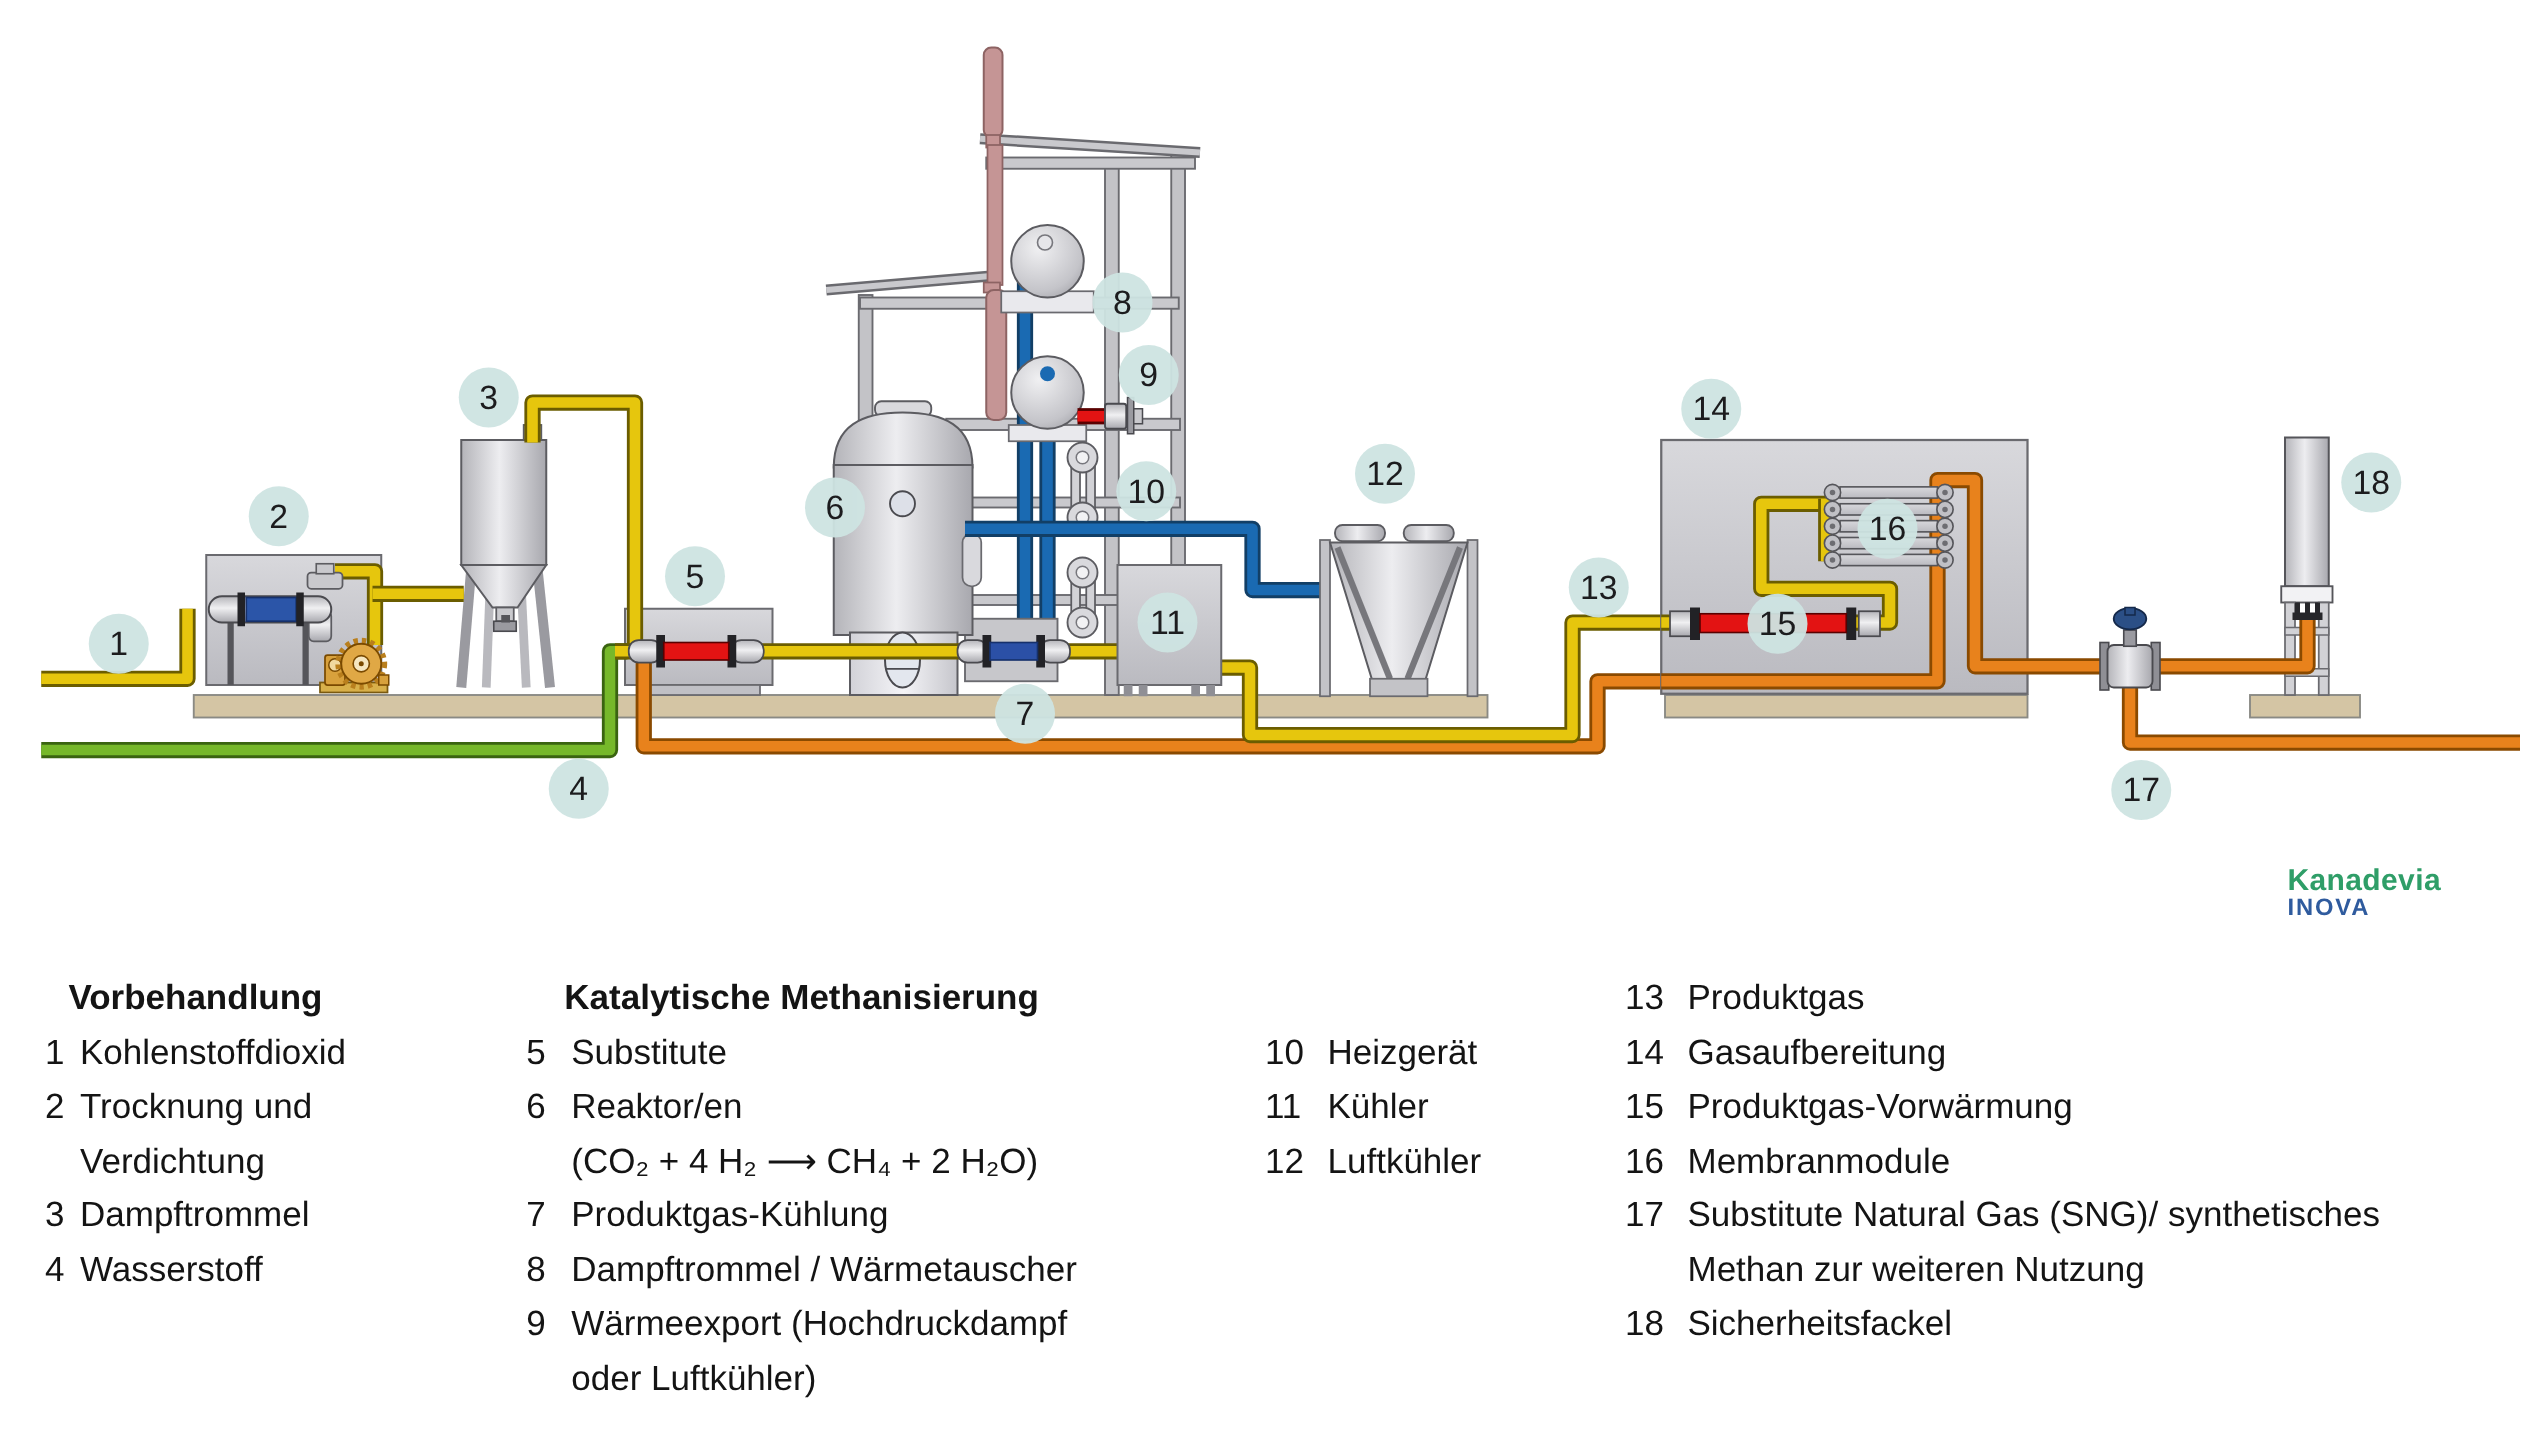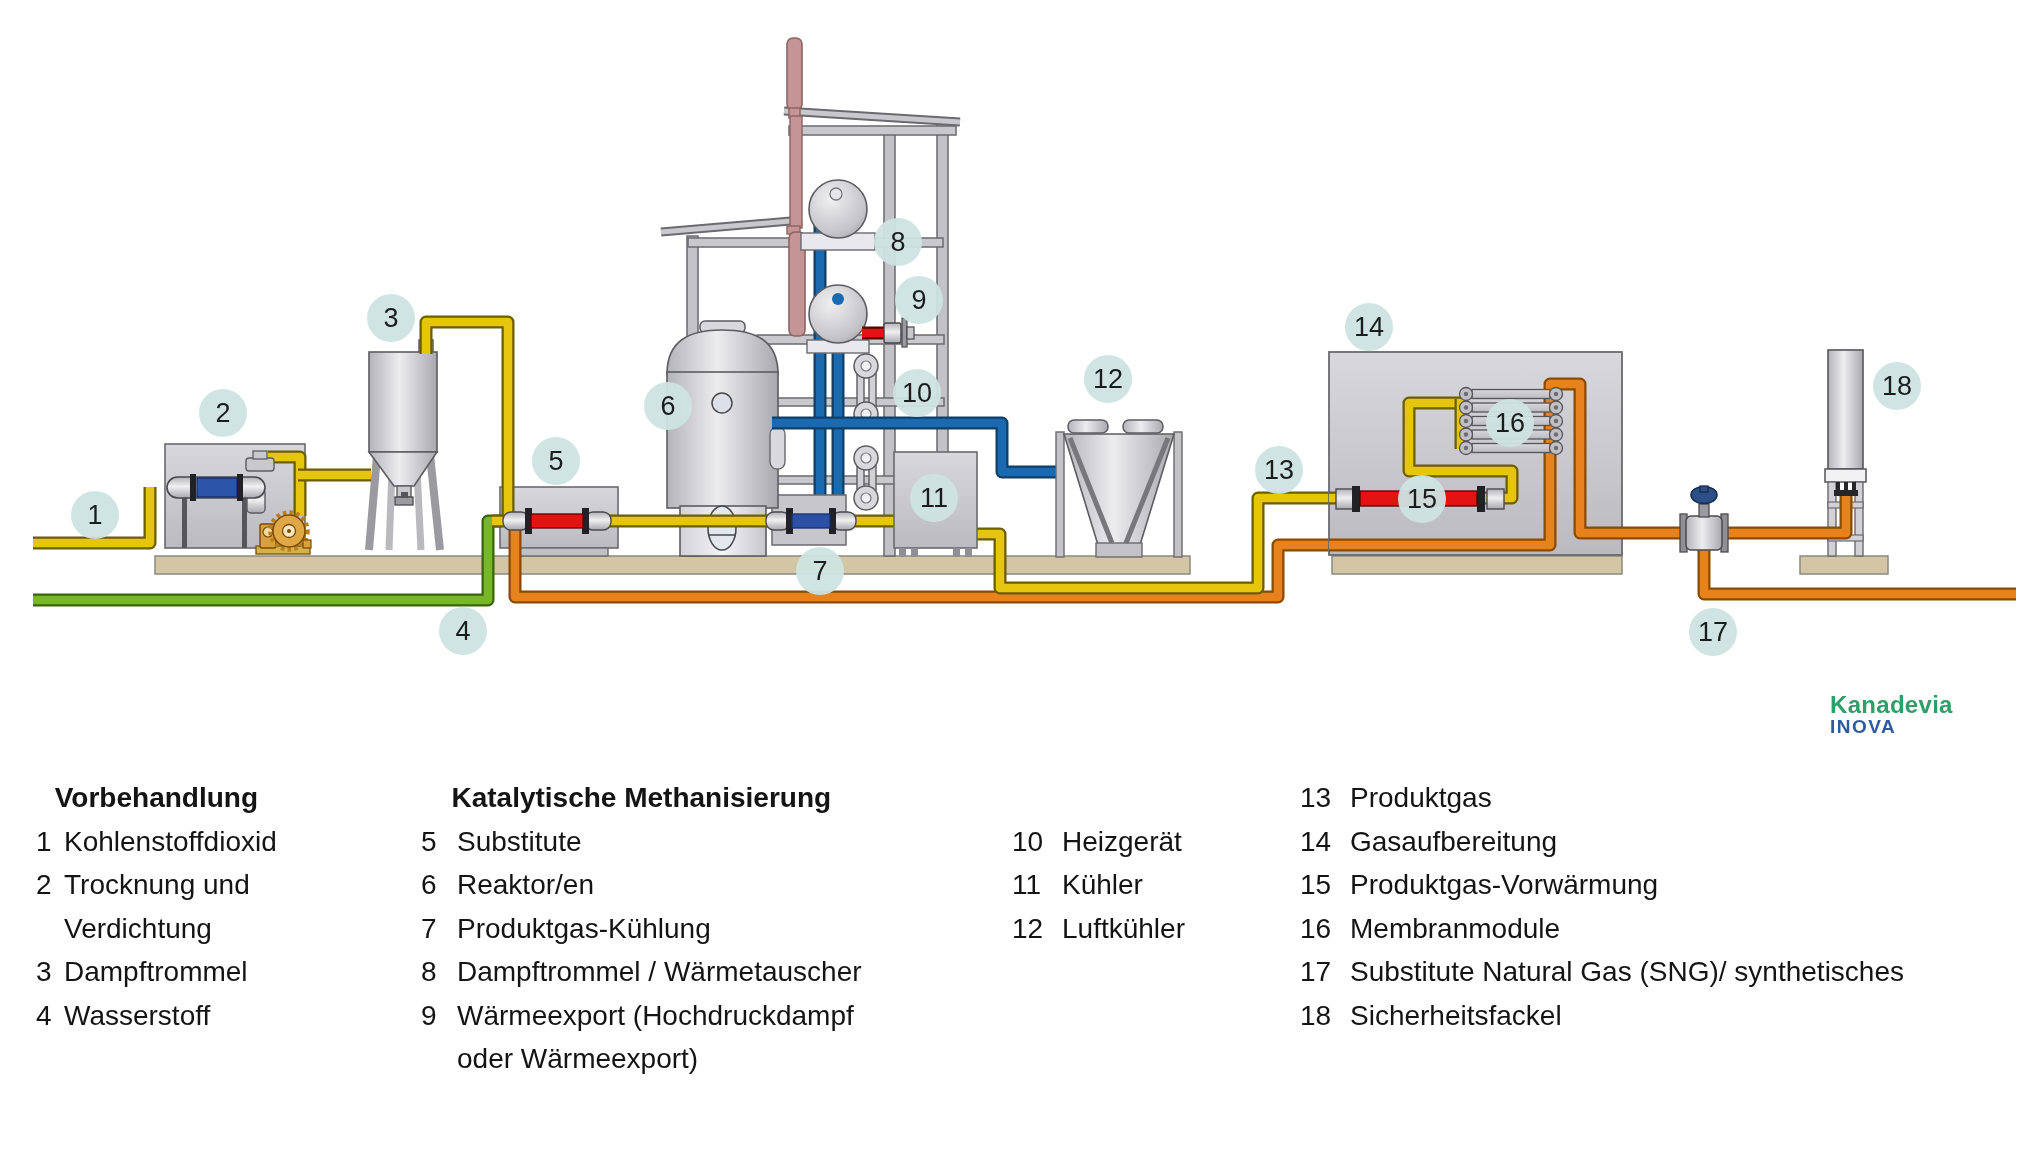--- a/index.html
+++ b/index.html
@@ -375,34 +375,38 @@
   <div class="hd">Katalytische Methanisierung</div>
   <div class="row">
         <span class="n">5</span>
         <span class="t">Substitute</span>
       </div>
   <div class="row">
         <span class="n">6</span>
         <span class="t">Reaktor/en</span>
       </div>
   <div class="row">
+        <span class="n"></span>
+        <span class="t">(CO₂ + 4 H₂ ⟶ CH₄ + 2 H₂O)</span>
+      </div>
+  <div class="row">
         <span class="n">7</span>
         <span class="t">Produktgas-Kühlung</span>
       </div>
   <div class="row">
         <span class="n">8</span>
         <span class="t">Dampftrommel / Wärmetauscher</span>
       </div>
   <div class="row">
         <span class="n">9</span>
         <span class="t">Wärmeexport (Hochdruckdampf</span>
       </div>
   <div class="row">
         <span class="n"></span>
-        <span class="t">oder Wärmeexport)</span>
+        <span class="t">oder Luftkühler)</span>
       </div>
 </div>
 
 <div class="legend-col c3" style="left:1012px">
   <div class="hd"></div>
   <div class="row">
         <span class="n">10</span>
         <span class="t">Heizgerät</span>
       </div>
   <div class="row">
@@ -430,18 +434,22 @@
       </div>
   <div class="row">
         <span class="n">16</span>
         <span class="t">Membranmodule</span>
       </div>
   <div class="row">
         <span class="n">17</span>
         <span class="t">Substitute Natural Gas (SNG)/ synthetisches</span>
       </div>
   <div class="row">
+        <span class="n"></span>
+        <span class="t">Methan zur weiteren Nutzung</span>
+      </div>
+  <div class="row">
         <span class="n">18</span>
         <span class="t">Sicherheitsfackel</span>
       </div>
 </div>
 
 </div>
 
 </body></html>

